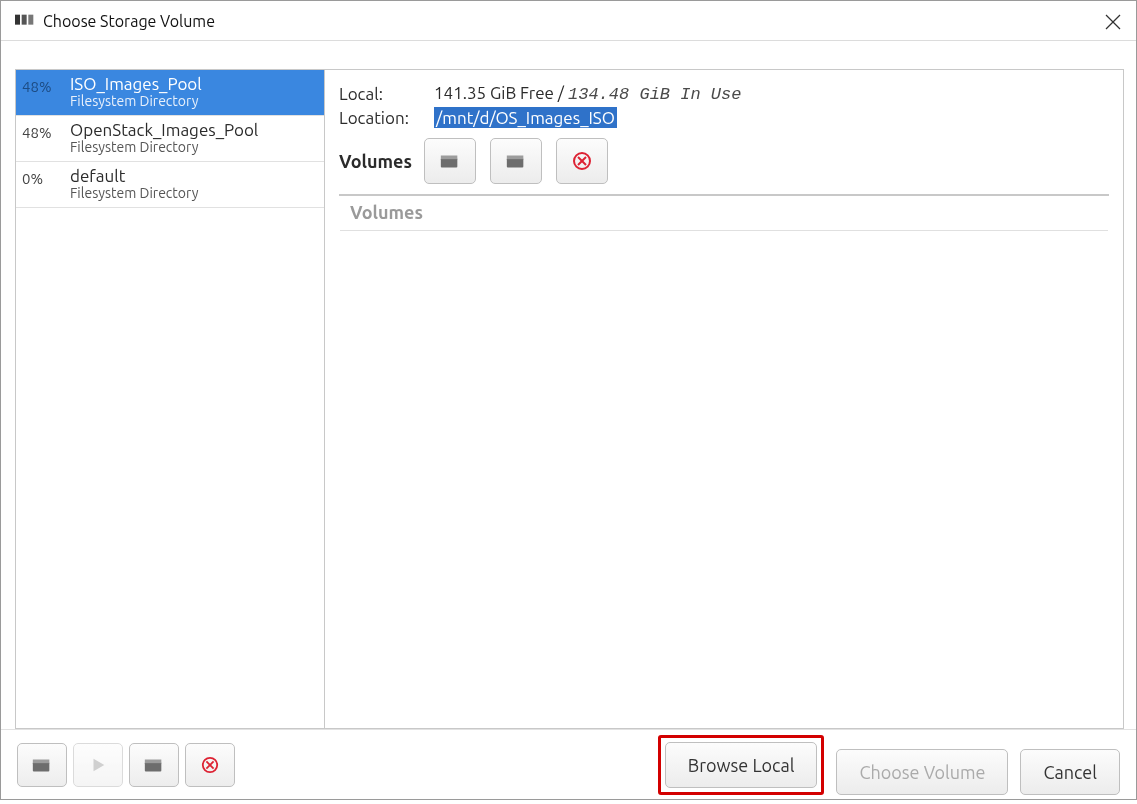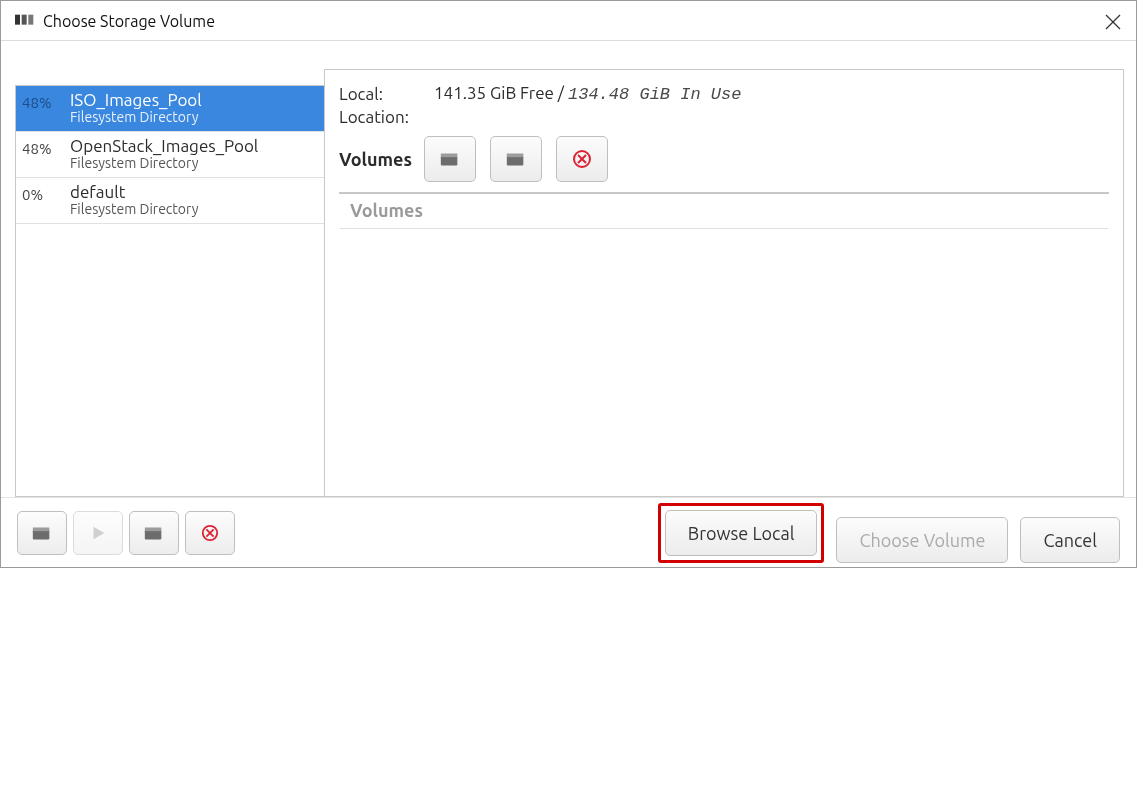--- a/index.html
+++ b/index.html
@@ -1,30 +1,30 @@
 <!DOCTYPE html>
 <html><head>
 <meta charset="utf-8">
 <style>
   * { box-sizing: border-box; }
   html, body { margin:0; padding:0; font-family: "Segoe UI","Ubuntu","DejaVu Sans",sans-serif; font-size:15px; color:#2b2b2b; background:#fff; }
-  .window { width:1137px; height:568px; border:1px solid #9a9a9a; position:relative; display:flex; flex-direction:column; }
+  .window { width:1137px; height:800px; border:1px solid #9a9a9a; position:relative; display:flex; flex-direction:column; }
   
   .titlebar { height:40px; display:flex; align-items:center; padding:0 14px; border-bottom:1px solid #dcdcdc; }
   .titlebar .icon { width:20px; height:16px; margin-right:8px; }
   .titlebar .title { font-size:16px; font-weight:400; color:#111; }
   .titlebar .close { position:absolute; right:12px; top:10px; width:22px; height:22px; cursor:pointer; color:#333; }
   .titlebar .close svg { width:22px; height:22px; stroke:#333; stroke-width:1.3; }
 
   
   .content { flex:1; display:flex; overflow:hidden; padding:0; }
   .content-inner { flex:1; display:flex; padding:28px 12px 0 14px; gap:0; }
 
   
-  .sidebar { width:310px; border:1px solid #c8c8c8; background:#fff; display:flex; flex-direction:column; overflow:auto;margin-top:16px; }
+  .sidebar { width:310px; border:1px solid #c8c8c8; background:#fff; display:flex; flex-direction:column; overflow:auto; }
   .pool-item { display:flex; align-items:flex-start; gap:6px; padding:4px 6px 6px 6px; border-bottom:1px solid #e1e1e1; cursor:pointer; }
   .pool-item.selected { background:#3a87e0; color:#fff; }
   .pool-item .pct { width:42px; font-size:15px; color:#444; padding-top:4px; }
   .pool-item.selected .pct { color:#1d4c84; }
   .pool-item .names { flex:1; }
   .pool-item .pool-name { font-size:17px; font-weight:400; }
   .pool-item .pool-type { font-size:14px; color:#555; }
   .pool-item.selected .pool-type { color:#e8f0fb; }
 
   
@@ -116,20 +116,21 @@
           <div class="row">
             <span class="label">Local:</span>
             <span class="val">
               <span class="free">141.35 GiB Free</span>
               <span> / </span>
               <span class="inuse">134.48 GiB In Use</span>
             </span>
           </div>
           <div class="row">
             <span class="label">Location:</span>
+            <span class="loc-val">/mnt/d/OS_Images_ISO</span>
           </div>
 
           <div class="vol-header">
             <span class="vol-label">Volumes</span>
             <span class="iconbtn">
               <svg viewBox="0 0 24 18">
                   <rect x="2" y="6" width="18" height="10" rx="1" fill="#6d6d6d"></rect>
                   <rect x="2" y="3" width="18" height="4" fill="#9c9c9c"></rect>
                 </svg>
             </span>

